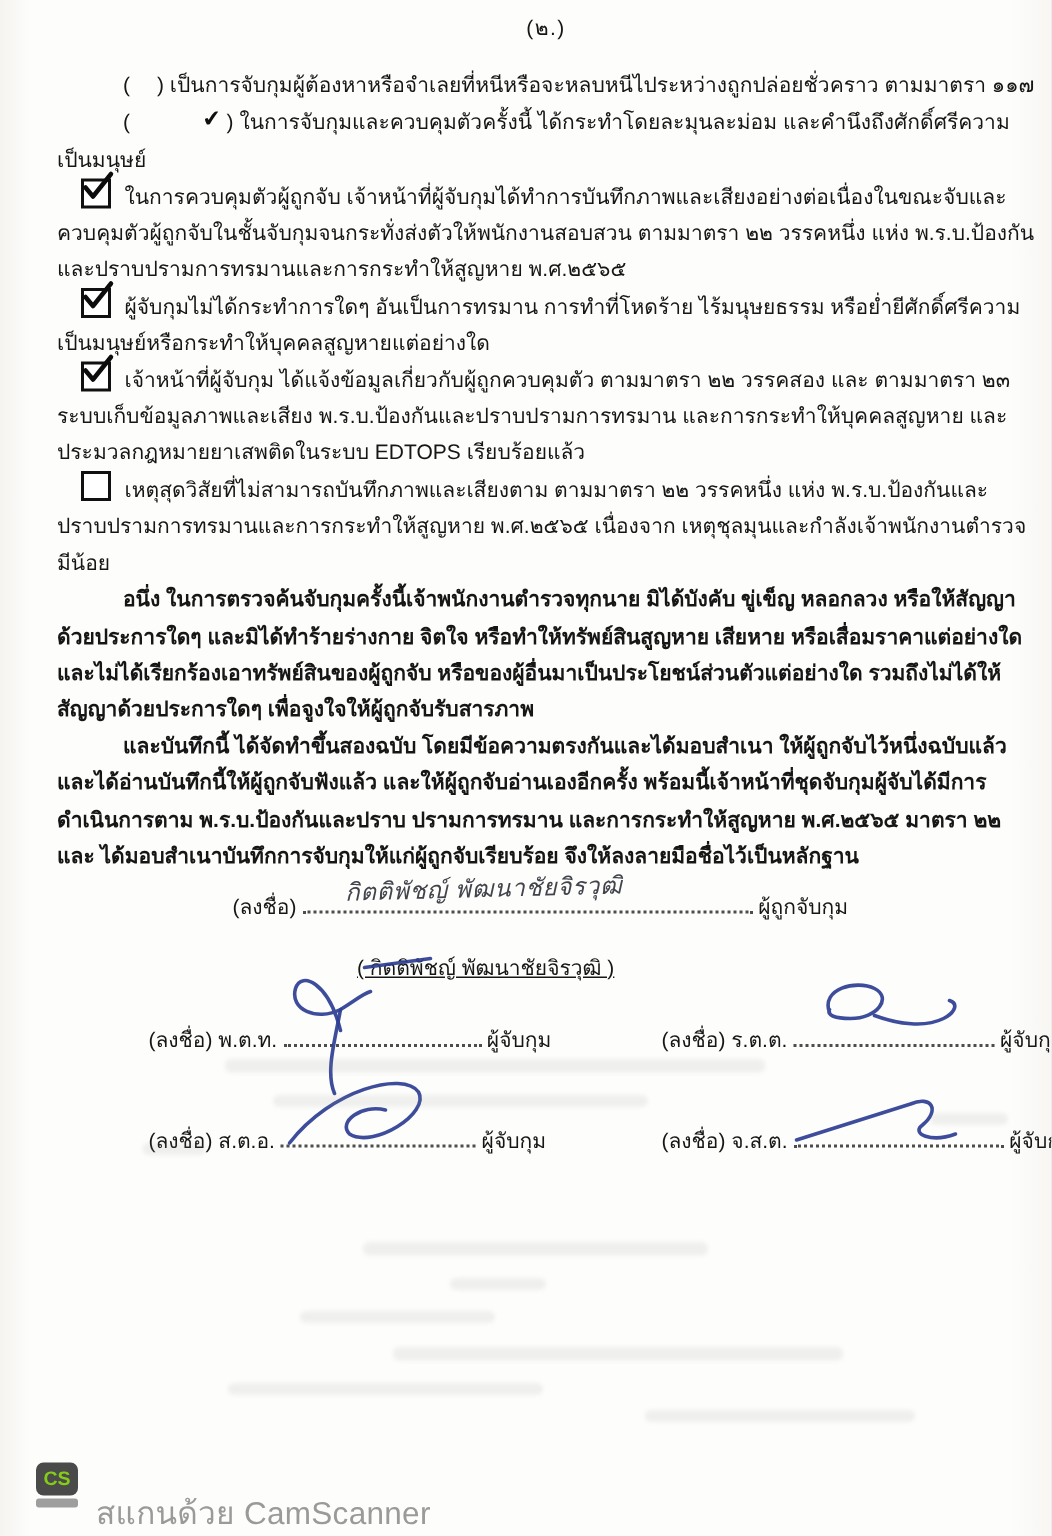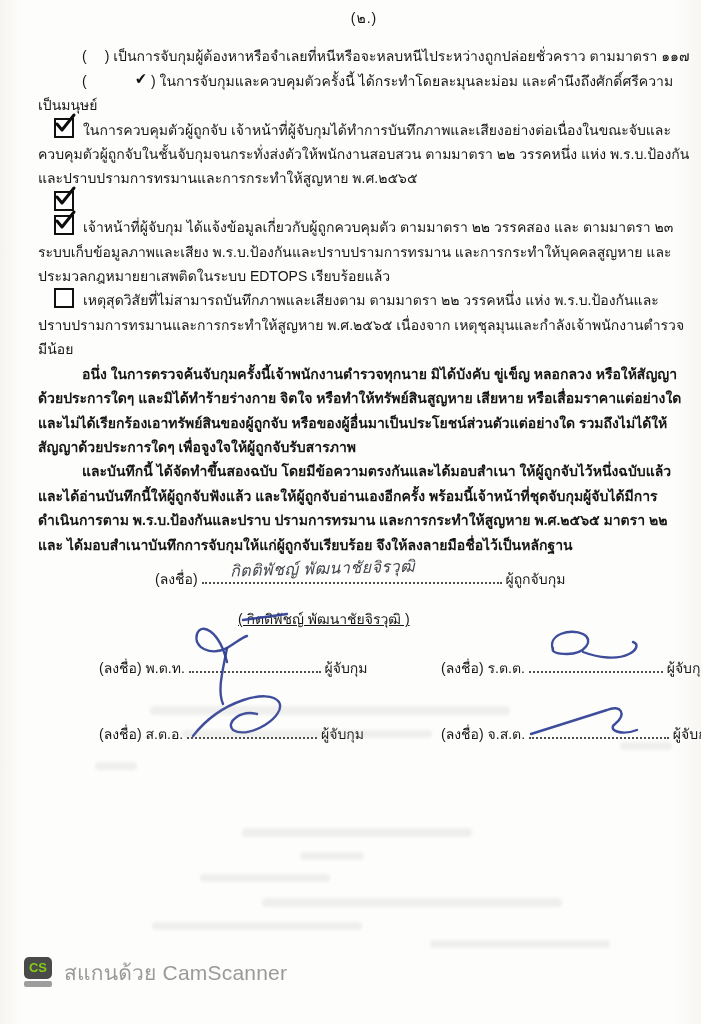--- a/index.html
+++ b/index.html
@@ -39,42 +39,42 @@
   .ghost { position:absolute; background:rgba(140,140,140,.12); border-radius:4px; filter:blur(1.4px); }
   
   .footer { position:absolute; left:24px; top:956px; display:flex; align-items:center; }
   .cslogo { width:30px; height:32px; margin-right:10px; }
   .cslogo .top {
     width:28px; height:22px; background:#4a4a4a; border-radius:5px; color:#84cc16;
     font-weight:bold; font-size:13px; text-align:center; line-height:22px;
     font-family:"Liberation Sans",sans-serif;
   }
   .cslogo .base { width:28px; height:6px; background:#9e9e9e; border-radius:2px; margin-top:2px; }
-  .scantext { font-size:21px; color:#9a9a9a; letter-spacing:.2px; }
+  .scantext { font-size:21px; color:#9a9a9a; letter-spacing:.2px;margin-top:36px; }
 </style>
 </head>
 <body>
 
 <div class="page">
 
   <div class="doc">
 
     <p class="pageno">(๒.)</p>
 
     <p class="item parens"><span>(</span><span class="parenspacer"></span><span>)</span> <span>เป็นการจับกุมผู้ต้องหาหรือจำเลยที่หนีหรือจะหลบหนีไประหว่างถูกปล่อยชั่วคราว ตามมาตรา ๑๑๗</span></p>
 
     <p class="item parens"><span>(</span> <span class="handcheck">✔</span> <span>)</span> <span>ในการจับกุมและควบคุมตัวครั้งนี้ ได้กระทำโดยละมุนละม่อม และคำนึงถึงศักดิ์ศรีความเป็นมนุษย์</span></p>
 
     <p class="item"><span class="cb"><svg width="24" height="24" viewBox="0 0 24 24">
             <path d="M3,11 L8,17 L20,2" fill="none" stroke="#0c0c0c" stroke-width="3" stroke-linecap="round" stroke-linejoin="round"></path>
           </svg></span><span>ในการควบคุมตัวผู้ถูกจับ เจ้าหน้าที่ผู้จับกุมได้ทำการบันทึกภาพและเสียงอย่างต่อเนื่องในขณะจับและควบคุมตัวผู้ถูกจับในชั้นจับกุมจนกระทั่งส่งตัวให้พนักงานสอบสวน ตามมาตรา ๒๒ วรรคหนึ่ง แห่ง พ.ร.บ.ป้องกันและปราบปรามการทรมานและการกระทำให้สูญหาย พ.ศ.๒๕๖๕</span></p>
 
     <p class="item"><span class="cb"><svg width="24" height="24" viewBox="0 0 24 24">
             <path d="M3,11 L8,17 L20,2" fill="none" stroke="#0c0c0c" stroke-width="3" stroke-linecap="round" stroke-linejoin="round"></path>
-          </svg></span></p>
+          </svg></span><span>ผู้จับกุมไม่ได้กระทำการใดๆ อันเป็นการทรมาน การทำที่โหดร้าย ไร้มนุษยธรรม หรือย่ำยีศักดิ์ศรีความเป็นมนุษย์หรือกระทำให้บุคคลสูญหายแต่อย่างใด</span></p>
 
     <p class="item"><span class="cb"><svg width="24" height="24" viewBox="0 0 24 24">
             <path d="M3,11 L8,17 L20,2" fill="none" stroke="#0c0c0c" stroke-width="3" stroke-linecap="round" stroke-linejoin="round"></path>
           </svg></span><span>เจ้าหน้าที่ผู้จับกุม ได้แจ้งข้อมูลเกี่ยวกับผู้ถูกควบคุมตัว ตามมาตรา ๒๒ วรรคสอง และ ตามมาตรา ๒๓ ระบบเก็บข้อมูลภาพและเสียง พ.ร.บ.ป้องกันและปราบปรามการทรมาน และการกระทำให้บุคคลสูญหาย และประมวลกฎหมายยาเสพติดในระบบ EDTOPS เรียบร้อยแล้ว</span></p>
 
     <p class="item"><span class="cb"></span><span>เหตุสุดวิสัยที่ไม่สามารถบันทึกภาพและเสียงตาม ตามมาตรา ๒๒ วรรคหนึ่ง แห่ง พ.ร.บ.ป้องกันและปราบปรามการทรมานและการกระทำให้สูญหาย พ.ศ.๒๕๖๕ เนื่องจาก เหตุชุลมุนและกำลังเจ้าพนักงานตำรวจมีน้อย</span></p>
 
     <p class="para">อนึ่ง ในการตรวจค้นจับกุมครั้งนี้เจ้าพนักงานตำรวจทุกนาย มิได้บังคับ ขู่เข็ญ หลอกลวง หรือให้สัญญาด้วยประการใดๆ และมิได้ทำร้ายร่างกาย จิตใจ หรือทำให้ทรัพย์สินสูญหาย เสียหาย หรือเสื่อมราคาแต่อย่างใด และไม่ได้เรียกร้องเอาทรัพย์สินของผู้ถูกจับ หรือของผู้อื่นมาเป็นประโยชน์ส่วนตัวแต่อย่างใด รวมถึงไม่ได้ให้สัญญาด้วยประการใดๆ เพื่อจูงใจให้ผู้ถูกจับรับสารภาพ</p>
     <p class="para">และบันทึกนี้ ได้จัดทำขึ้นสองฉบับ โดยมีข้อความตรงกันและได้มอบสำเนา ให้ผู้ถูกจับไว้หนึ่งฉบับแล้ว และได้อ่านบันทึกนี้ให้ผู้ถูกจับฟังแล้ว และให้ผู้ถูกจับอ่านเองอีกครั้ง พร้อมนี้เจ้าหน้าที่ชุดจับกุมผู้จับได้มีการดำเนินการตาม พ.ร.บ.ป้องกันและปราบ ปรามการทรมาน และการกระทำให้สูญหาย พ.ศ.๒๕๖๕ มาตรา ๒๒ และ ได้มอบสำเนาบันทึกการจับกุมให้แก่ผู้ถูกจับเรียบร้อย จึงให้ลงลายมือชื่อไว้เป็นหลักฐาน</p>
 

